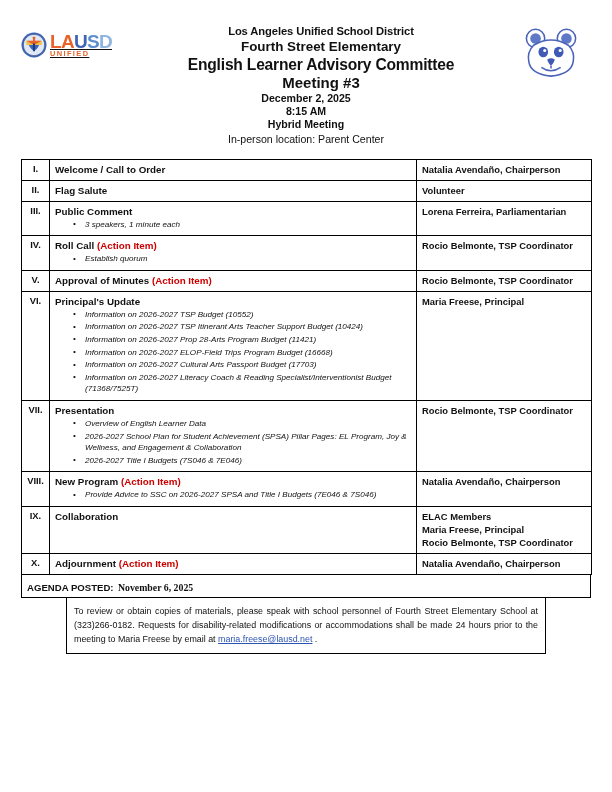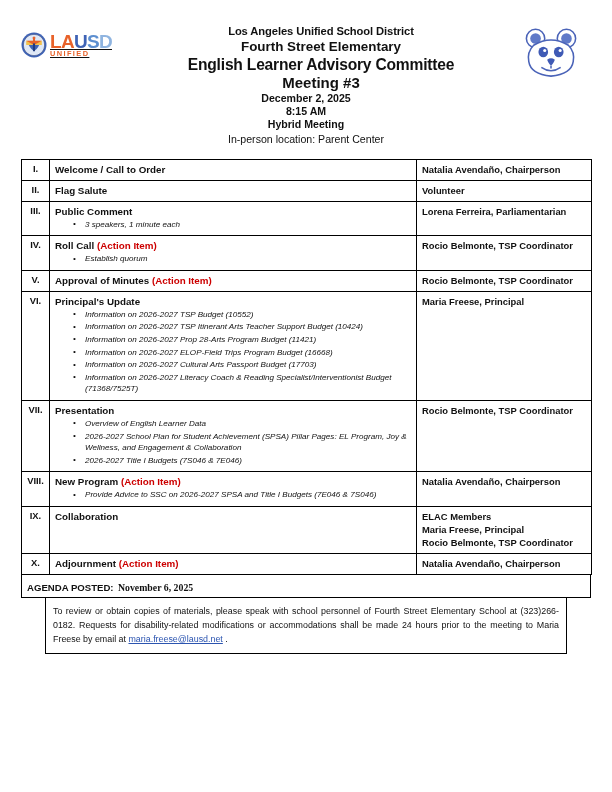--- a/index.html
+++ b/index.html
@@ -42,21 +42,21 @@
     content:"\2022"; position:absolute; left:-12px; top:-0.5px; font-size:8px;
   }
   ul.subs li.italic { font-style:italic; }
   .sub-wide li { font-size:8.3px; line-height:12.3px; }
   .person-line { display:block; }
 
   
   .posted-box { width:570px; margin:0 auto; border:1.1px solid #000; border-top:none; padding:2px 11px 2px 5px; }
   .posted-label { font-size:9.6px; font-weight:bold; }
   .posted-date { font-family:"Liberation Serif", serif; font-size:9.8px; font-weight:bold; }
-  .disc-box { width:522px; margin:0 auto; border:1.1px solid #000; border-top:none; padding:6px 7px 7px 7px; }
+  .disc-box { width:480px; margin:0 auto; border:1.1px solid #000; border-top:none; padding:6px 7px 7px 7px; }
   .disc { font-size:8.9px; line-height:14px; text-align:justify; }
   .link { color:#2b54b0; text-decoration:underline; }
 
   
   .lausd-wrap { display:flex; align-items:center; }
   .lausd-seal { width:26px; height:26px; flex:0 0 26px; }
   .lausd-text { margin-left:3px; line-height:1;text-decoration:underline; }
   .lausd-word { font-size:19px; font-weight:bold; letter-spacing:-0.7px; line-height:19px; }
   .lw-la { color:#e8622a; }
   .lw-u  { color:#3f63b5; }

